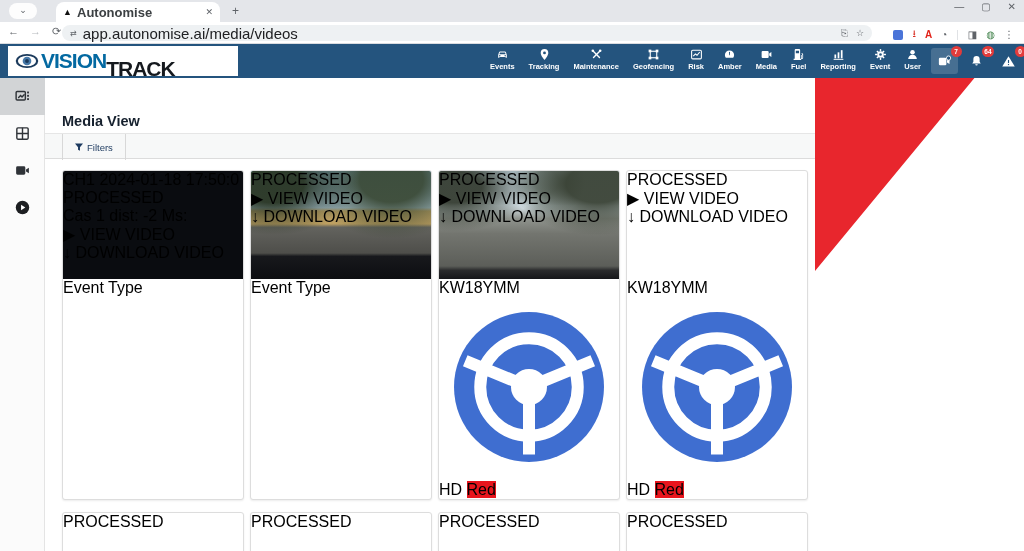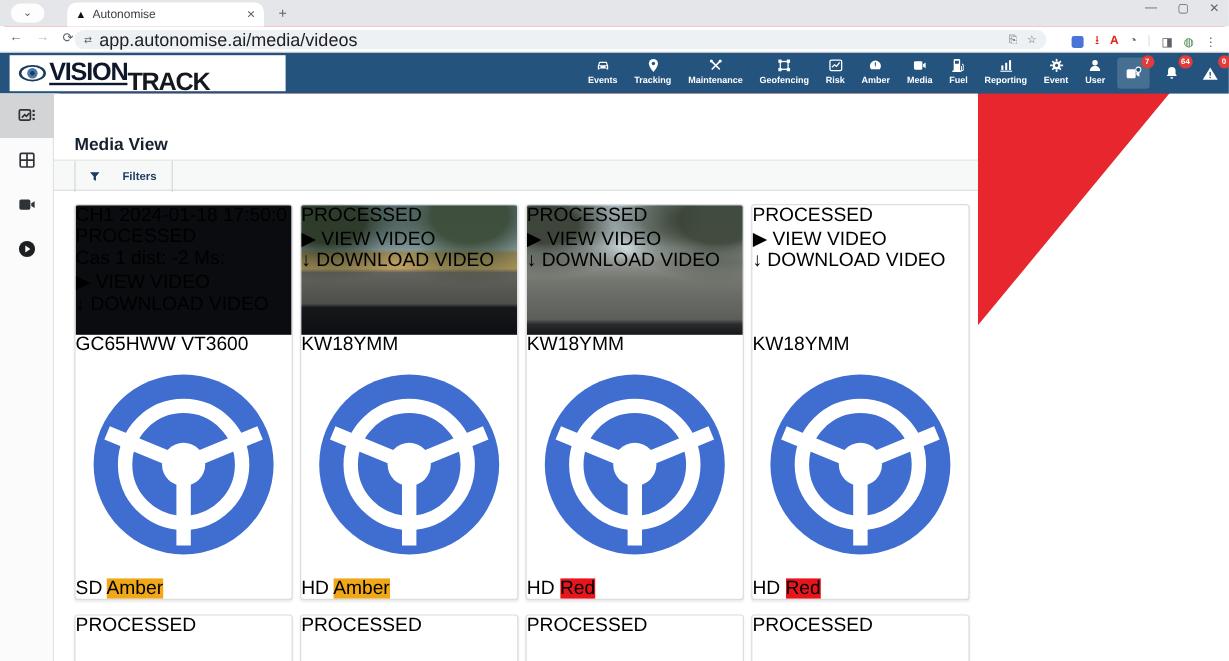--- a/index.html
+++ b/index.html
@@ -3,60 +3,60 @@
 <meta charset="utf-8">
 <style>
   * { margin:0; padding:0; box-sizing:border-box; }
   html,body { width:1024px; height:551px; overflow:hidden; font-family:"Liberation Sans", sans-serif; background:#fff; }
 
   
   .tabstrip { position:absolute; left:0; top:0; width:1024px; height:22px; background:#e4e6ea; }
   .tabsearch { position:absolute; left:9px; top:3px; width:28px; height:16px; background:#fdfdfd; border-radius:8px; color:#5f6368; font-size:9px; text-align:center; line-height:15px; }
   .tab { position:absolute; left:56px; top:2px; width:164px; height:20px; background:#fff; border-radius:8px 8px 0 0; display:flex; align-items:center; padding:0 7px; gap:5px; }
   .tab-fav { width:9px; height:9px; color:#111; font-weight:bold; font-size:9px; line-height:9px; }
-  .tab-title { font-size:10px; color:#3c4043; flex:1; white-space:nowrap; overflow:hidden; }
+  .tab-title { font-size:13px; color:#3c4043; flex:1; white-space:nowrap; overflow:hidden;font-weight:bold; }
   .tab-close { color:#5f6368; font-size:9px; }
   .newtab { position:absolute; left:232px; top:4px; color:#5f6368; font-size:12px; }
   .wincontrols { position:absolute; right:8px; top:1px; display:flex; gap:17px; color:#5f6368; font-size:10px; }
   .toolbar { position:absolute; left:0; top:22px; width:1024px; height:22px; background:#fff; border-bottom:1px solid #dadce0; }
   .navbtns { position:absolute; left:8px; top:3px; display:flex; gap:11px; font-size:11px; color:#5f6368; }
   .navbtns .dim { color:#b6b9bd; }
   .urlbar { position:absolute; left:62px; top:3px; width:810px; height:16px; background:#eef1f3; border-radius:8px; display:flex; align-items:center; padding:0 8px; gap:6px; }
   .urlbar .site-ico { font-size:8px; color:#5f6368; }
   .urltext { font-size:15px; color:#202124; flex:1; }
   .urlbar .tail { font-size:9px; color:#5f6368; display:flex; gap:8px; }
   .extrow { position:absolute; right:10px; top:4px; display:flex; gap:9px; align-items:center; font-size:10px; color:#5f6368; }
   .ext-sq { width:10px; height:10px; border-radius:2px; display:inline-block; }
 
   
   .vt-header { position:absolute; left:0; top:44px; width:1024px; height:34px; background:#24547E; }
   .vt-logo { position:absolute; left:8px; top:2px; width:230px; height:30px; background:#fff; display:flex; align-items:center; padding:0 6px; overflow:hidden; }
   .vt-eye { width:26px; height:18px; margin-right:1px; }
-  .vt-vision { font-size:21px; font-weight:bold; color:#0f172a; letter-spacing:-1px;text-decoration:underline; }
+  .vt-vision { font-size:21px; font-weight:bold; color:#0369a1; letter-spacing:-1px; }
   .vt-track { font-size:21px; font-weight:bold; color:#15191e; letter-spacing:-1px;margin-top:16px; }
   .vt-nav { position:absolute; right:96px; top:0; height:34px; display:flex; align-items:center; }
   .nav-item { height:34px; padding:3px 7px 6px; display:flex; flex-direction:column; align-items:center; justify-content:center; gap:1px; }
   .nav-item svg { width:13px; height:13px; display:block; }
   .nav-label { font-size:7.5px; font-weight:bold; color:#fff; white-space:nowrap; }
   .vt-badges { position:absolute; right:0; top:0; width:96px; height:34px; display:flex; align-items:center; justify-content:space-around; }
   .tri-item { position:relative; width:27px; height:26px; border-radius:3px; display:flex; align-items:center; justify-content:center; }
   .tri-item.active { background:rgba(255,255,255,0.16); }
   .tri-item svg { width:15px; height:15px; }
   .tri-badge { position:absolute; top:-2px; right:-4px; min-width:11px; height:11px; border-radius:6px; background:#e23b3b; color:#fff; font-size:6.5px; font-weight:bold; line-height:11px; text-align:center; padding:0 2px; }
 
   
   .sidebar { position:absolute; left:0; top:78px; width:45px; height:473px; background:#fbfbfb; border-right:1px solid #e4e4e4; }
   .sb-item { width:45px; height:37px; display:flex; align-items:center; justify-content:center; }
   .sb-item.active { background:#d2d4d6; }
   .sb-item svg { width:17px; height:17px; }
 
   .main { position:absolute; left:45px; top:78px; width:770px; height:473px; background:#fff; overflow:hidden; }
   .page-title { position:absolute; left:17px; top:13px; font-size:14.5px; font-weight:bold; color:#16212e;margin-top:22px; }
   .filterbar { position:absolute; left:0px; top:55px; width:770px; height:26px; background:#f7f8f8; border-top:1px solid #e6e6e6; border-bottom:1px solid #dcdcdc; }
-  .filters-btn { position:absolute; left:17px; top:0; height:26px; padding:0 12px; border-right:1px solid #d8d8d8; border-left:1px solid #d8d8d8; display:flex; align-items:center; gap:19px; font-size:9.5px; font-weight:bold; color:#1d3a5f; }
+  .filters-btn { position:absolute; left:17px; top:0; height:26px; padding:0 12px; border-right:1px solid #d8d8d8; border-left:1px solid #d8d8d8; display:flex; align-items:center; gap:4px; font-size:9.5px; font-weight:normal; color:#1d3a5f; }
   .filters-btn svg { width:8px; height:9px; }
 
   .cards-row { position:absolute; left:17px; display:flex; gap:6px; }
   .row-1 { top:92px; }
   .row-2 { top:434px; }
   .card { width:182px; height:330px; background:#fff; border:1px solid #ddd; border-radius:3px; box-shadow:0 1px 2px rgba(0,0,0,.08); position:relative; overflow:hidden; }
   .thumb { position:relative; width:100%; height:108px; overflow:hidden; }
 
   .thumb-0 { background:
     radial-gradient(circle at 28% 60%, rgba(255,170,70,.9) 0 4%, transparent 14%),
@@ -409,45 +409,68 @@
           <span class="vtxt">VIEW
 VIDEO</span>
         </div>
         <div class="vpill">
           <span class="circ">↓</span>
           <span class="vtxt">DOWNLOAD
 VIDEO</span>
         </div>
       </div>
     </div>
-    <div class="c-head">
-      <span class="plate">GC65HWW VT3600</span>
-      <svg class="steer" viewBox="0 0 24 24">
-            <circle cx="12" cy="12" r="10" fill="#3f6ed0"></circle>
-            <circle cx="12" cy="12" r="6.5" fill="none" stroke="#fff" stroke-width="1.6"></circle>
-            <circle cx="12" cy="12" r="2.4" fill="#fff"></circle>
-            <path d="M12 12L12 21M12 12L3.5 8.5M12 12l8.5-3.5" stroke="#fff" stroke-width="1.6"></path>
-          </svg>
-      <span class="qbadge">SD</span>
-      <span class="sevbadge" style="background: rgb(240, 168, 24);">Amber</span>
-    </div>
     <div class="c-fields">
       <div class="fpair">
         <div class="fcell">
               <div class="flabel">Event Type</div>
             </div>
 
       </div>
 
     </div>
 
   </div>
 
   <div class="card">
     <div class="thumb thumb-1">
+      <span class="ovl-ch"></span>
+      <span class="ovl-ts"></span>
+      <div class="processed">
+        <span class="dot"></span>
+        <span class="ptxt">PROCESSED</span>
+      </div>
+      
+      <div class="pill-row">
+        <div class="vpill">
+          <span class="circ">▶</span>
+          <span class="vtxt">VIEW
+VIDEO</span>
+        </div>
+        <div class="vpill">
+          <span class="circ">↓</span>
+          <span class="vtxt">DOWNLOAD
+VIDEO</span>
+        </div>
+      </div>
+    </div>
+    <div class="c-fields">
+      <div class="fpair">
+        <div class="fcell">
+              <div class="flabel">Event Type</div>
+            </div>
+
+      </div>
+
+    </div>
+
+  </div>
+
+  <div class="card">
+    <div class="thumb thumb-2">
       <span class="ovl-ch"></span>
       <span class="ovl-ts"></span>
       <div class="processed">
         <span class="dot"></span>
         <span class="ptxt">PROCESSED</span>
       </div>
       
       <div class="pill-row">
         <div class="vpill">
           <span class="circ">▶</span>
@@ -463,36 +486,36 @@
     </div>
     <div class="c-head">
       <span class="plate">KW18YMM</span>
       <svg class="steer" viewBox="0 0 24 24">
             <circle cx="12" cy="12" r="10" fill="#3f6ed0"></circle>
             <circle cx="12" cy="12" r="6.5" fill="none" stroke="#fff" stroke-width="1.6"></circle>
             <circle cx="12" cy="12" r="2.4" fill="#fff"></circle>
             <path d="M12 12L12 21M12 12L3.5 8.5M12 12l8.5-3.5" stroke="#fff" stroke-width="1.6"></path>
           </svg>
       <span class="qbadge">HD</span>
-      <span class="sevbadge" style="background: rgb(240, 168, 24);">Amber</span>
+      <span class="sevbadge" style="background: rgb(232, 21, 29);">Red</span>
     </div>
     <div class="c-fields">
       <div class="fpair">
         <div class="fcell">
               <div class="flabel">Event Type</div>
             </div>
 
       </div>
 
     </div>
 
   </div>
 
   <div class="card">
-    <div class="thumb thumb-2">
+    <div class="thumb thumb-3">
       <span class="ovl-ch"></span>
       <span class="ovl-ts"></span>
       <div class="processed">
         <span class="dot"></span>
         <span class="ptxt">PROCESSED</span>
       </div>
       
       <div class="pill-row">
         <div class="vpill">
           <span class="circ">▶</span>
@@ -521,65 +544,20 @@
       <div class="fpair">
         <div class="fcell">
               <div class="flabel">Event Type</div>
             </div>
 
       </div>
 
     </div>
 
   </div>
-
-  <div class="card">
-    <div class="thumb thumb-3">
-      <span class="ovl-ch"></span>
-      <span class="ovl-ts"></span>
-      <div class="processed">
-        <span class="dot"></span>
-        <span class="ptxt">PROCESSED</span>
-      </div>
-      
-      <div class="pill-row">
-        <div class="vpill">
-          <span class="circ">▶</span>
-          <span class="vtxt">VIEW
-VIDEO</span>
-        </div>
-        <div class="vpill">
-          <span class="circ">↓</span>
-          <span class="vtxt">DOWNLOAD
-VIDEO</span>
-        </div>
-      </div>
-    </div>
-    <div class="c-head">
-      <span class="plate">KW18YMM</span>
-      <svg class="steer" viewBox="0 0 24 24">
-            <circle cx="12" cy="12" r="10" fill="#3f6ed0"></circle>
-            <circle cx="12" cy="12" r="6.5" fill="none" stroke="#fff" stroke-width="1.6"></circle>
-            <circle cx="12" cy="12" r="2.4" fill="#fff"></circle>
-            <path d="M12 12L12 21M12 12L3.5 8.5M12 12l8.5-3.5" stroke="#fff" stroke-width="1.6"></path>
-          </svg>
-      <span class="qbadge">HD</span>
-      <span class="sevbadge" style="background: rgb(232, 21, 29);">Red</span>
-    </div>
-    <div class="c-fields">
-      <div class="fpair">
-        <div class="fcell">
-              <div class="flabel">Event Type</div>
-            </div>
-
-      </div>
-
-    </div>
-
-  </div>
 </div>
   <div class="cards-row row-2" id="cards-row2">
   <div class="card">
     <div class="thumb b-0">
       <div class="processed">
         <span class="dot"></span>
         <span class="ptxt">PROCESSED</span>
       </div>
     </div>
   </div>

